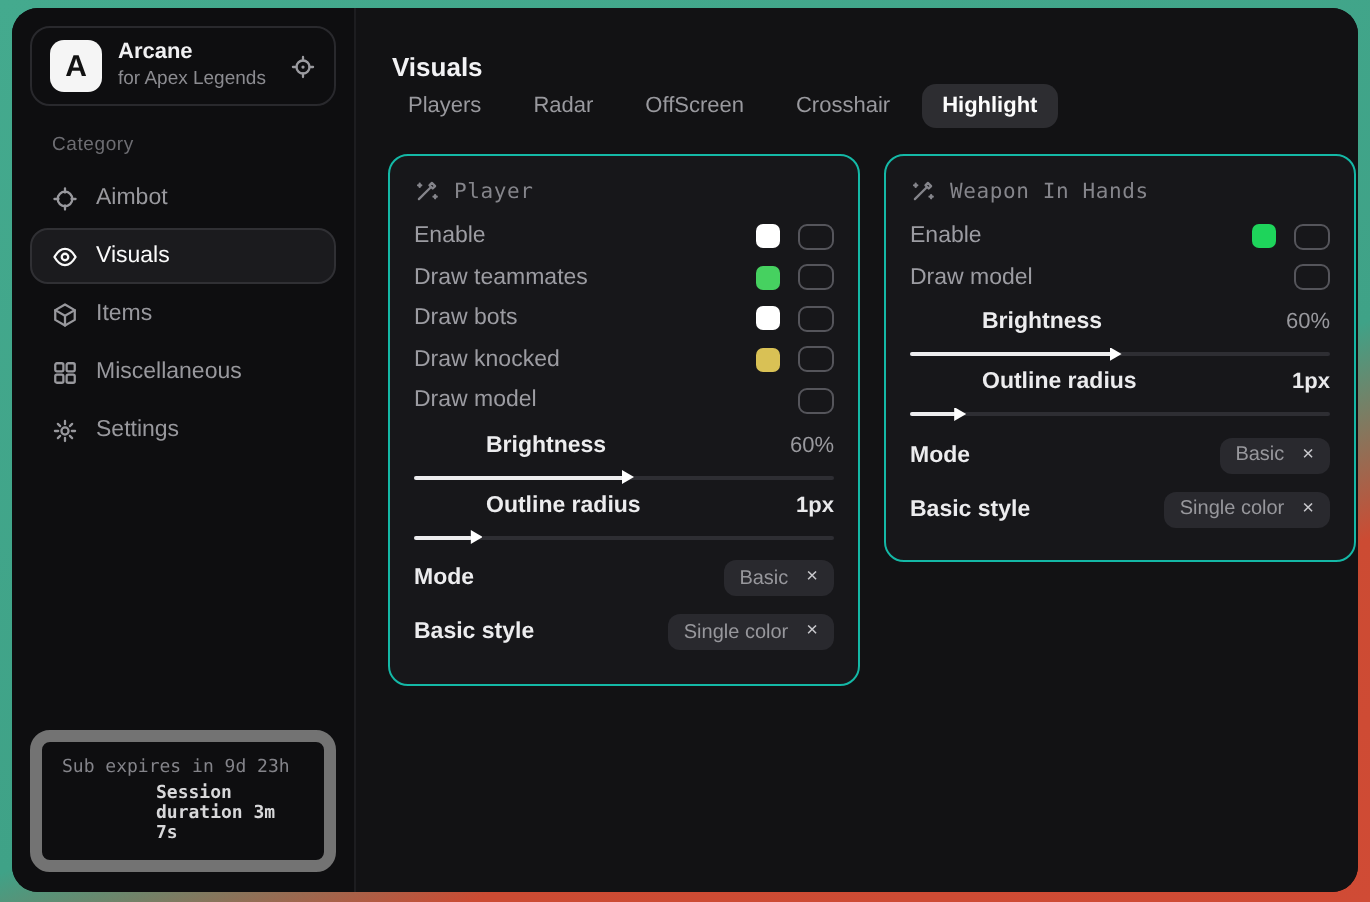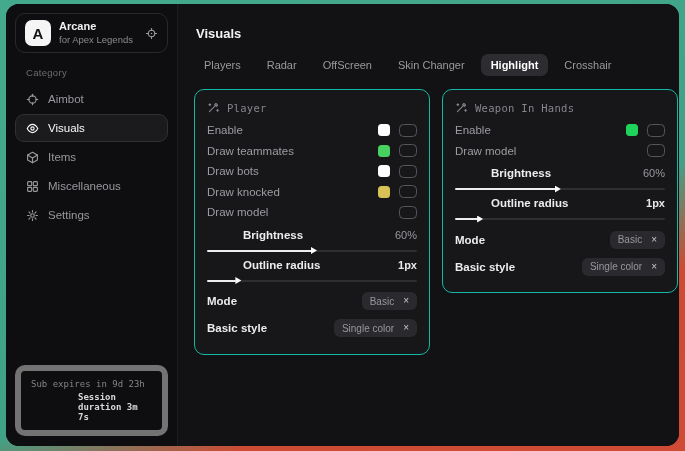--- a/index.html
+++ b/index.html
@@ -30,21 +30,21 @@
   .nav-item { height:28px; display:flex; align-items:center; gap:9px; padding:0 10px;
     border:1px solid transparent; border-radius:9px; color:#98989d; font-size:11.5px; cursor:pointer; }
   .nav-item.selected { background:#1b1b1e; border-color:#303034; color:#fafafa; }
   .spacer { flex:1; }
   .session-card { border:6px solid #737373; border-radius:10px; padding:8px 10px; }
   .session-line1 { font-family:"DejaVu Sans Mono", monospace; font-size:9px; color:#84848a; margin-bottom:3px; }
   .session-line2 { font-family:"DejaVu Sans Mono", monospace; font-size:9px; color:#d8d8da; font-weight:bold;margin-left:47px; }
   
   .main { flex:1; padding:14px 16px; background:#121214; }
   .page-title { font-size:13px; font-weight:bold; color:#f2f2f4; margin:8px 0 0 2px; }
-  .tabs { display:flex; gap:6px; margin-top:13px; }
+  .tabs { display:flex; gap:6px; margin-top:1px; }
   .tab { padding:5px 10px; border-radius:7px; font-size:11px; color:#99999e; cursor:pointer; white-space:nowrap; }
   .tab.active { background:#2d2d31; color:#fdfdfd; font-weight:bold; }
   .panels { display:flex; gap:12px; margin-top:13px; align-items:flex-start; }
   .panel { width:236px; background:#17171a; border:1px solid #14b8a6; border-radius:10px; padding:11px 12px 13px; }
   .panel-header { display:flex; align-items:center; gap:7px; color:#85858b;
     font-family:"DejaVu Sans Mono", monospace; font-size:10.5px; letter-spacing:.3px; margin-bottom:6px; }
   .row { display:flex; align-items:center; min-height:20.5px; }
   .row-label { flex:1; font-size:11.5px; color:#9c9ca2; }
   .swatch { width:12px; height:12px; border-radius:3.5px; margin-right:9px; }
   .checkbox { width:18px; height:13px; border:1.5px solid #55555b; border-radius:4.5px; cursor:pointer; }
@@ -151,23 +151,22 @@
       <div class="session-line2">Session duration 3m 7s</div>
     </div>
   </div>
 
   <div class="main">
     <div class="page-title">Visuals</div>
     <div class="tabs" id="tabs">
         <div class="tab">Players</div>
         <div class="tab">Radar</div>
         <div class="tab">OffScreen</div>
-        <div class="tab">Skin Changer</div>
+        <div class="tab">Crosshair</div>
         <div class="tab active">Highlight</div>
-        <div class="tab">Crosshair</div>
       </div>
     <div class="panels" id="panels">
         <div class="panel">
           <div class="panel-header">
             <span class="icon">
               <svg width="13" height="13" viewBox="0 0 16 16" fill="none" stroke="currentColor" stroke-width="1.4" stroke-linecap="round" stroke-linejoin="round">
                 <path d="M3 13 10.5 5.5"></path>
                 <path d="m11 3 2 2-1.5 1.5-2-2z"></path>
                 <path d="M3.5 3.5v2M2.5 4.5h2M13 10.5v2M12 11.5h2"></path>
               </svg>

